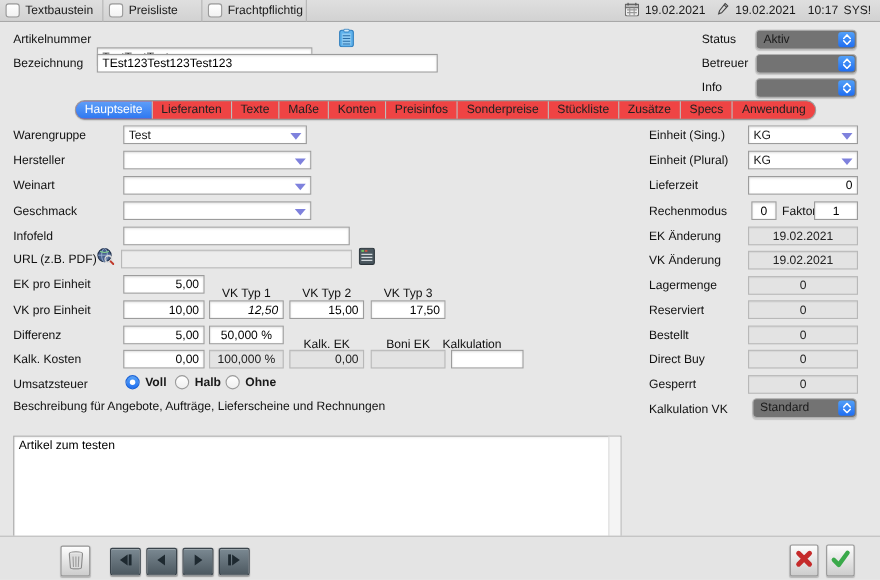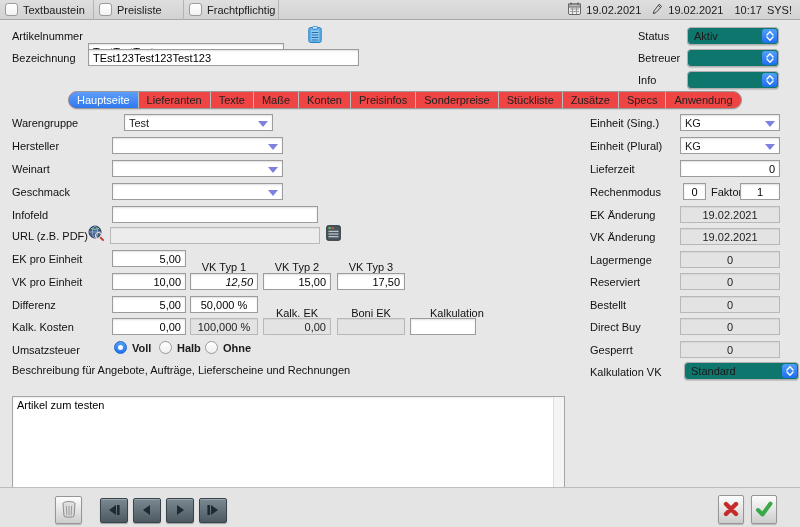--- a/index.html
+++ b/index.html
@@ -39,21 +39,21 @@
   .ro { position:absolute; height:17px; border:1px solid #b8b8b8; background:#e3e3e3;
     color:#222; display:flex; align-items:center; justify-content:center;
     box-shadow:inset 0 1px 1px rgba(0,0,0,.06); padding:0 4px; }
   .ro.right { justify-content:flex-end; }
   .combo { position:absolute; height:17px; border:1px solid #9c9c9c; background:#fff;
     box-shadow:inset 0 1px 2px rgba(0,0,0,.13);
     display:flex; align-items:center; padding:0 4px; cursor:default; }
   .combo .arr { position:absolute; right:4px; top:6px; width:0; height:0;
     border-left:5px solid transparent; border-right:5px solid transparent;
     border-top:6px solid #7e81dd; }
-  .popup { position:absolute; height:18px; background:#0f766e; border:1px solid #b0b0b0;
+  .popup { position:absolute; height:18px; background:#737373; border:1px solid #b0b0b0;
     border-radius:4px; box-shadow:0 1px 1px rgba(0,0,0,.15);
     display:flex; align-items:center; padding:0 20px 0 6px; cursor:default; }
   .popup .step { position:absolute; right:1px; top:1px; width:15px; height:14px;
     border-radius:3px; background:linear-gradient(#52a0f8,#1f6ef2);
     display:flex; align-items:center; justify-content:center; }
   
   .tabs { position:absolute; left:68px; top:91px; height:18px;
     display:flex; align-items:stretch; background:#ef4444;
     border:1px solid #9b9b9b; border-radius:9px; overflow:hidden;
     box-shadow:0 1px 1px rgba(0,0,0,.1); }
@@ -132,21 +132,21 @@
       <rect x="0.8" y="1.5" width="12.4" height="15" rx="2" fill="#5fb2ec" stroke="#2d7dbd"></rect>
       <rect x="4.5" y="0.5" width="5" height="2.6" rx="1" fill="#cfe9fb" stroke="#2d7dbd" stroke-width="0.8"></rect>
       <rect x="3" y="4.5" width="8" height="10.5" fill="#8ecbf3"></rect>
       <line x1="3.6" y1="6.5" x2="10.4" y2="6.5" stroke="#2a6da6"></line>
       <line x1="3.6" y1="9" x2="10.4" y2="9" stroke="#2a6da6"></line>
       <line x1="3.6" y1="11.5" x2="10.4" y2="11.5" stroke="#2a6da6"></line>
       <line x1="3.6" y1="14" x2="10.4" y2="14" stroke="#2a6da6"></line>
     </svg></span>
 
 <span class="lbl" style="left:12px; top:52px">Bezeichnung</span>
-<input class="tin" style="left: 88px; top: 49px; width: 271px;" value="TEst123Test123Test123">
+<input class="tin" style="left: 88px; top: 49px; width: 310px;" value="TEst123Test123Test123">
 
 <span class="lbl" style="left:638px; top:30px">Status</span>
 <div class="popup" style="left:687px; top:27px; width:92px">
   <span>Aktiv</span>
   <span class="step">
       <svg width="8" height="10" viewBox="0 0 8 10">
         <path d="M1 4 L4 0.8 L7 4" fill="none" stroke="#fff" stroke-width="1.4" stroke-linecap="round"></path>
         <path d="M1 6 L4 9.2 L7 6" fill="none" stroke="#fff" stroke-width="1.4" stroke-linecap="round"></path>
       </svg>
     </span>
@@ -180,21 +180,21 @@
   <div class="tab">Konten</div>
   <div class="tab">Preisinfos</div>
   <div class="tab">Sonderpreise</div>
   <div class="tab">Stückliste</div>
   <div class="tab">Zusätze</div>
   <div class="tab">Specs</div>
   <div class="tab">Anwendung</div>
 </div>
 
 <span class="lbl" style="left:12px; top:117px">Warengruppe</span>
-<div class="combo" style="left:124px; top:114px; width:149px">
+<div class="combo" style="left:112px; top:114px; width:167px">
   <span>Test</span>
   <span class="arr"></span>
 </div>
 <span class="lbl" style="left:12px; top:140px">Hersteller</span>
 <div class="combo" style="left:112px; top:137px; width:171px">
   <span></span>
   <span class="arr"></span>
 </div>
 <span class="lbl" style="left:12px; top:163px">Weinart</span>
 <div class="combo" style="left:112px; top:160px; width:171px">
@@ -240,21 +240,21 @@
 <input class="tin num" style="left: 190px; top: 273px; width: 68px; font-style: italic;" value="12,50">
 <input class="tin num" style="left: 263px; top: 273px; width: 68px;" value="15,00">
 <input class="tin num" style="left: 337px; top: 273px; width: 68px;" value="17,50">
 
 <span class="lbl" style="left:12px; top:299px">Differenz</span>
 <input class="tin num" style="left: 112px; top: 296px; width: 74px;" value="5,00">
 <input class="tin ctr" style="left: 190px; top: 296px; width: 68px;" value="50,000 %">
 
 <span class="lbl ctr" style="left:263px; top:307px; width:68px; position:absolute; text-align:center">Kalk. EK</span>
 <span class="lbl ctr" style="left:337px; top:307px; width:68px; position:absolute; text-align:center">Boni EK</span>
-<span class="lbl ctr" style="left:430px; top:307px; width:66px; position:absolute; text-align:left">Kalkulation</span>
+<span class="lbl ctr" style="left:390px; top:307px; width:66px; position:absolute; text-align:right">Kalkulation</span>
 
 <span class="lbl" style="left:12px; top:321px">Kalk. Kosten</span>
 <input class="tin num" style="left: 112px; top: 318px; width: 74px;" value="0,00">
 <div class="ro" style="left:190px; top:318px; width:68px">100,000 %</div>
 <div class="ro right" style="left:263px; top:318px; width:68px">0,00</div>
 <div class="ro" style="left:337px; top:318px; width:68px"></div>
 <input class="tin" style="left: 410px; top: 318px; width: 66px;" value="">
 
 <span class="lbl" style="left:12px; top:344px">Umsatzsteuer</span>
 <div class="radio-item" style="left:114px; top:341px">
@@ -306,21 +306,21 @@
 <span class="lbl" style="left:590px; top:276px">Reserviert</span>
 <div class="ro" style="left:680px; top:273px; width:100px">0</div>
 <span class="lbl" style="left:590px; top:299px">Bestellt</span>
 <div class="ro" style="left:680px; top:296px; width:100px">0</div>
 <span class="lbl" style="left:590px; top:321px">Direct Buy</span>
 <div class="ro" style="left:680px; top:318px; width:100px">0</div>
 <span class="lbl" style="left:590px; top:344px">Gesperrt</span>
 <div class="ro" style="left:680px; top:341px; width:100px">0</div>
 
 <span class="lbl" style="left:590px; top:366px">Kalkulation VK</span>
-<div class="popup" style="left:684px; top:362px; width:115px">
+<div class="popup" style="left:684px; top:362px; width:95px">
   <span>Standard</span>
   <span class="step">
       <svg width="8" height="10" viewBox="0 0 8 10">
         <path d="M1 4 L4 0.8 L7 4" fill="none" stroke="#fff" stroke-width="1.4" stroke-linecap="round"></path>
         <path d="M1 6 L4 9.2 L7 6" fill="none" stroke="#fff" stroke-width="1.4" stroke-linecap="round"></path>
       </svg>
     </span>
 </div>
 
 <div class="bottombar">

